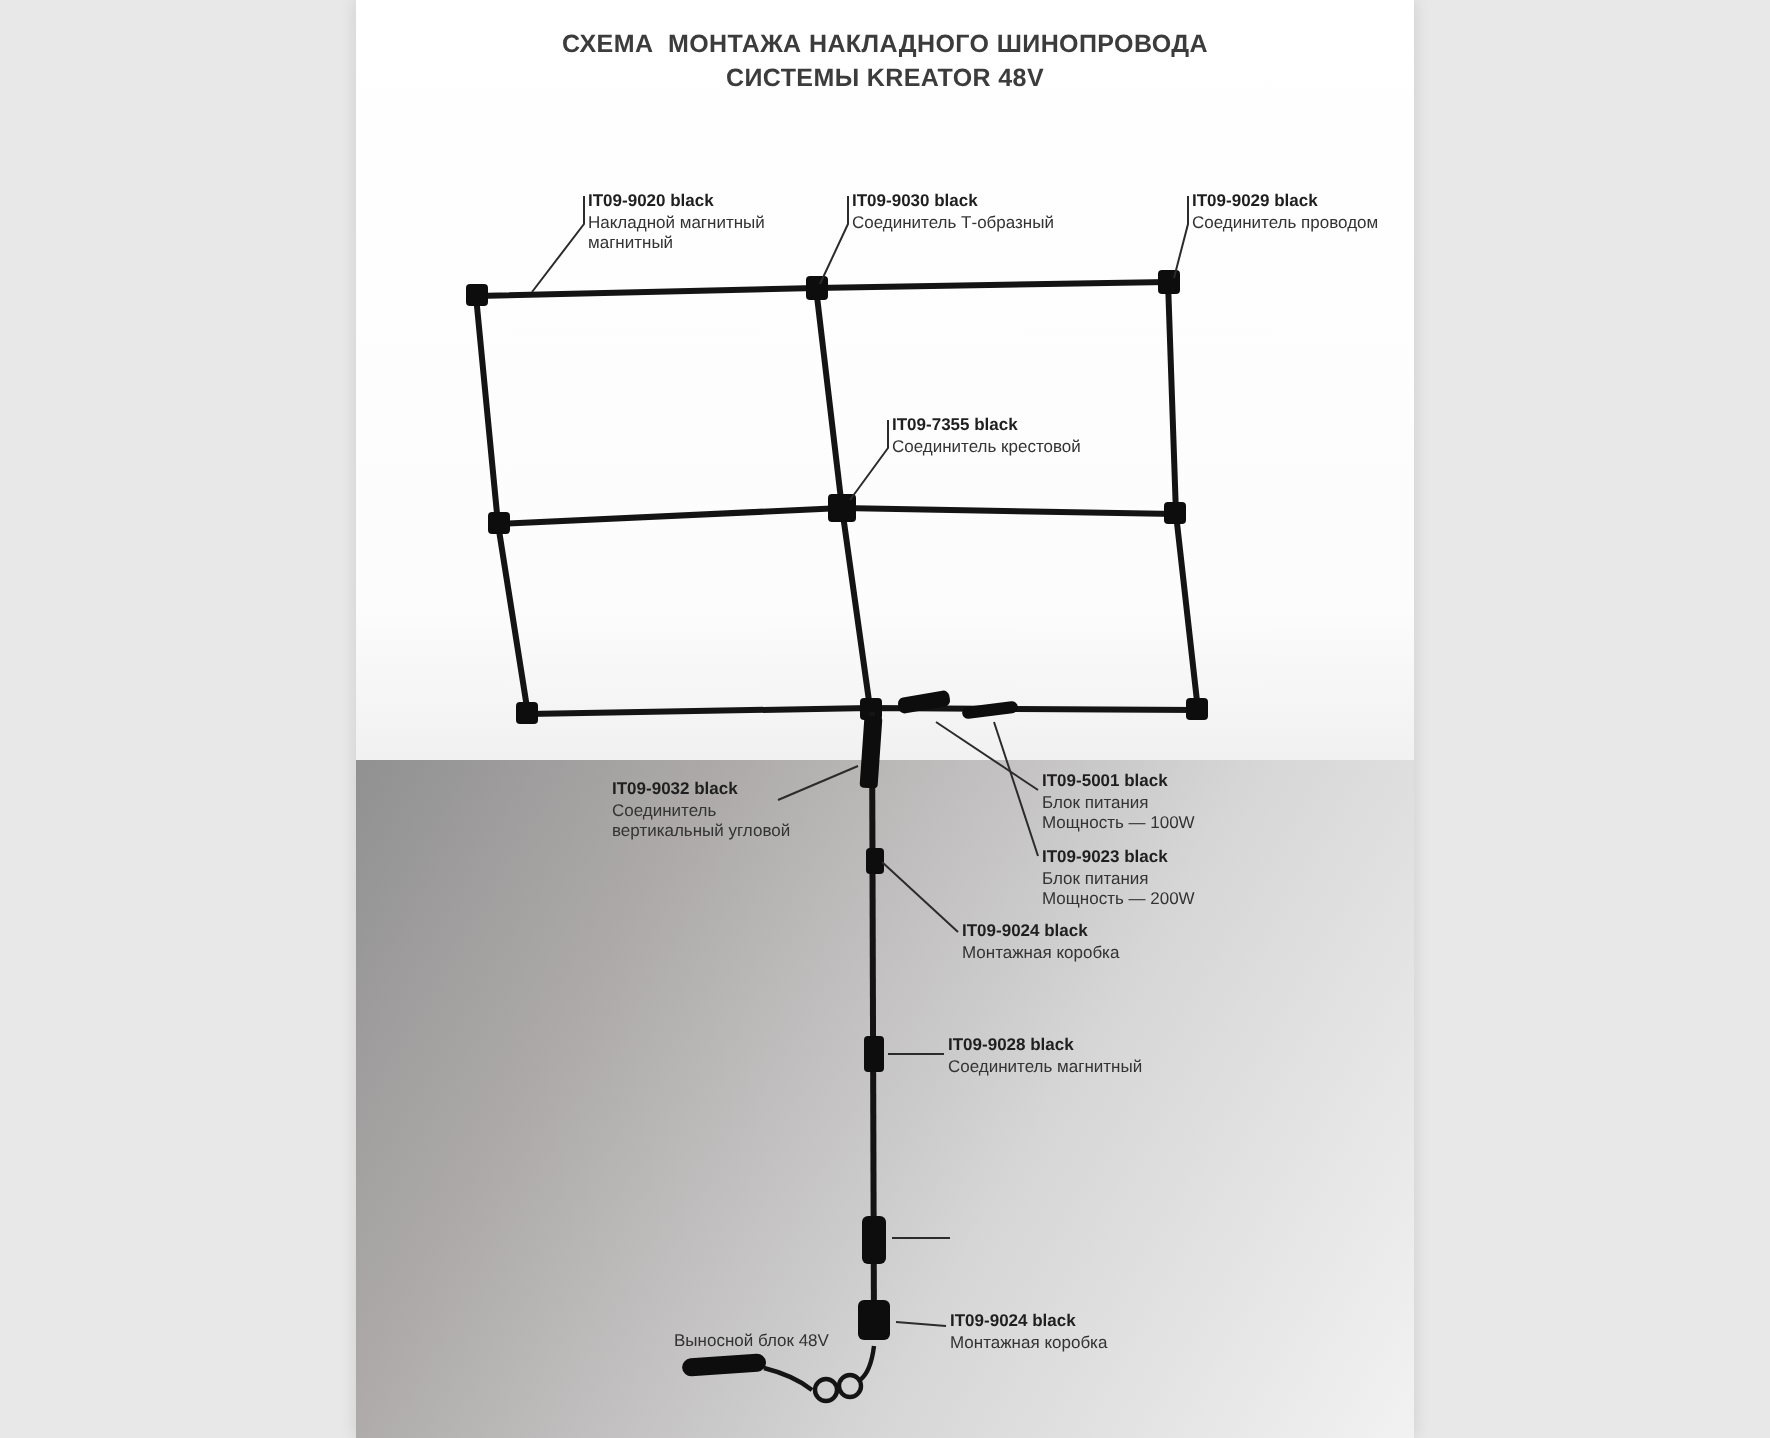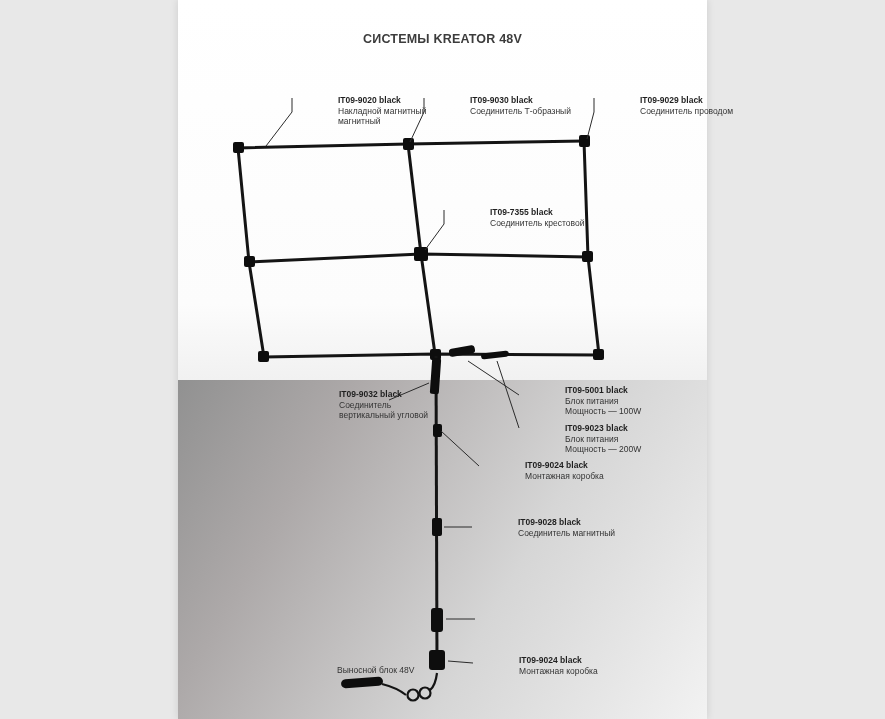--- a/index.html
+++ b/index.html
@@ -12,37 +12,37 @@
   .panel{position:absolute;left:178px;top:0;width:529px;height:719px;box-shadow:0 0 8px rgba(0,0,0,.12);}
   .panel-top{position:absolute;left:0;top:0;width:100%;height:380px;
     background:linear-gradient(180deg,#ffffff 0%,#fcfcfc 80%,#f1f1f1 100%);}
   .panel-bottom{position:absolute;left:0;top:380px;width:100%;height:339px;
     background:linear-gradient(120deg,#919191 0%,#ada9a9 25%,#d6d6d6 62%,#f2f2f2 100%);}
   .title{position:absolute;left:178px;top:14px;width:529px;margin:0;
     text-align:center;font-size:12.5px;line-height:17px;font-weight:bold;
     color:#3c3c3c;letter-spacing:.2px;}
   .title span{white-space:pre;}
   svg.diagram{position:absolute;left:0;top:0;pointer-events:none;}
-  .lbl{position:absolute;font-size:8.5px;line-height:10.5px;color:#333;margin-left:44px;}
+  .lbl{position:absolute;font-size:8.5px;line-height:10.5px;color:#333;}
   .lbl div{white-space:nowrap;}
   .lbl .code{font-weight:bold;color:#1f1f1f;}
   .ext-label{position:absolute;font-size:8.5px;color:#333;white-space:nowrap;text-align:center;}
 </style>
 </head>
 <body>
 
 <div class="stage">
 
   <div class="panel">
     <div class="panel-top"></div>
     <div class="panel-bottom"></div>
   </div>
 
   <h1 class="title">
-    <br>
+    <span>СХЕМА  МОНТАЖА НАКЛАДНОГО ШИНОПРОВОДА</span><br>
     <span>СИСТЕМЫ KREATOR 48V</span>
   </h1>
 
   <svg class="diagram" width="885" height="719" viewBox="0 0 885 719">
 
     <g stroke="#141414" stroke-width="3" fill="none">
       <path d="M238,148 L408,144 L584,141"></path>
       <path d="M249,262 L421,254 L588,257"></path>
       <path d="M264,357 L435,354 L599,355"></path>
       <path d="M238,148 L249,262 L264,357"></path>
@@ -115,21 +115,21 @@
   <div class="lbl" style="left:596px;top:95px">
     <div class="code">IT09-9029 black</div>
     <div class="desc">Соединитель проводом</div>
   </div>
 
   <div class="lbl" style="left:446px;top:207px">
     <div class="code">IT09-7355 black</div>
     <div class="desc">Соединитель крестовой</div>
   </div>
 
-  <div class="lbl" style="left:295px;top:389px">
+  <div class="lbl" style="left:306px;top:389px">
     <div class="code">IT09-9032 black</div>
     <div class="desc">Соединитель</div>
     <div class="desc">вертикальный угловой</div>
   </div>
 
   <div class="lbl" style="left:521px;top:385px">
     <div class="code">IT09-5001 black</div>
     <div class="desc">Блок питания</div>
     <div class="desc">Мощность — 100W</div>
   </div>

